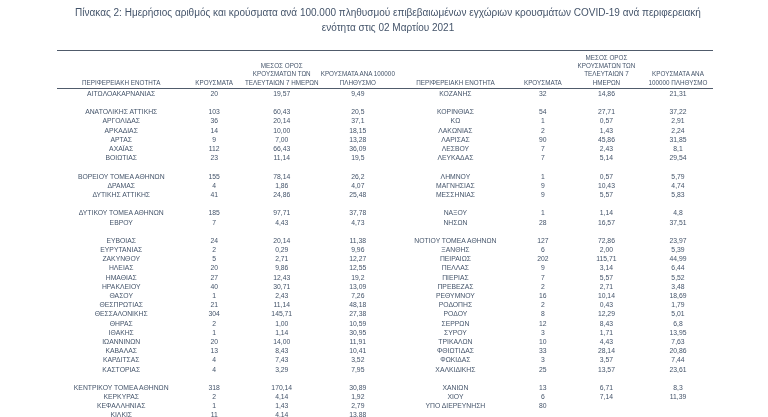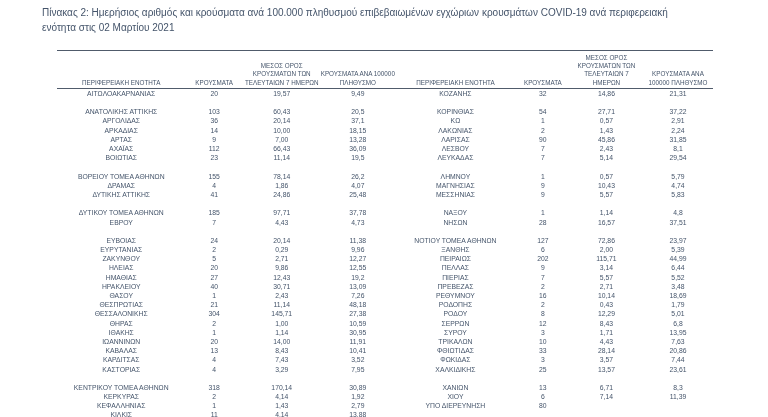--- a/index.html
+++ b/index.html
@@ -1,22 +1,22 @@
 <!DOCTYPE html>
 <html><head>
 <meta charset="utf-8">
 <style>
   html,body { margin:0; padding:0; background:#ffffff; }
   .canvas {
     position:relative; width:768px; height:417px; background:#ffffff;
     font-family:"Liberation Sans", sans-serif; color:#44546A; overflow:hidden;
   }
   .title {
-    position:absolute; left:42px; top:5px; width:662px;
-    font-size:10px; line-height:1.5; color:#44546A;
+    position:absolute; left:57px; top:5px; width:662px;
+    font-size:10px; line-height:1.5; color:#44546A;text-align:center;
   }
   .tablewrap {
     position:absolute; left:57px; top:50px; width:656px;
     border-top:1px solid #505b6b;
     border-bottom:4px double #505b6b;
   }
   .theadrow { display:flex; border-bottom:1px solid #505b6b; padding:3px 0 1px 0; }
   .hcells { display:flex; align-items:flex-end; }
   .hcells.left  { width:338px; }
   .hcells.right { width:318px; }

